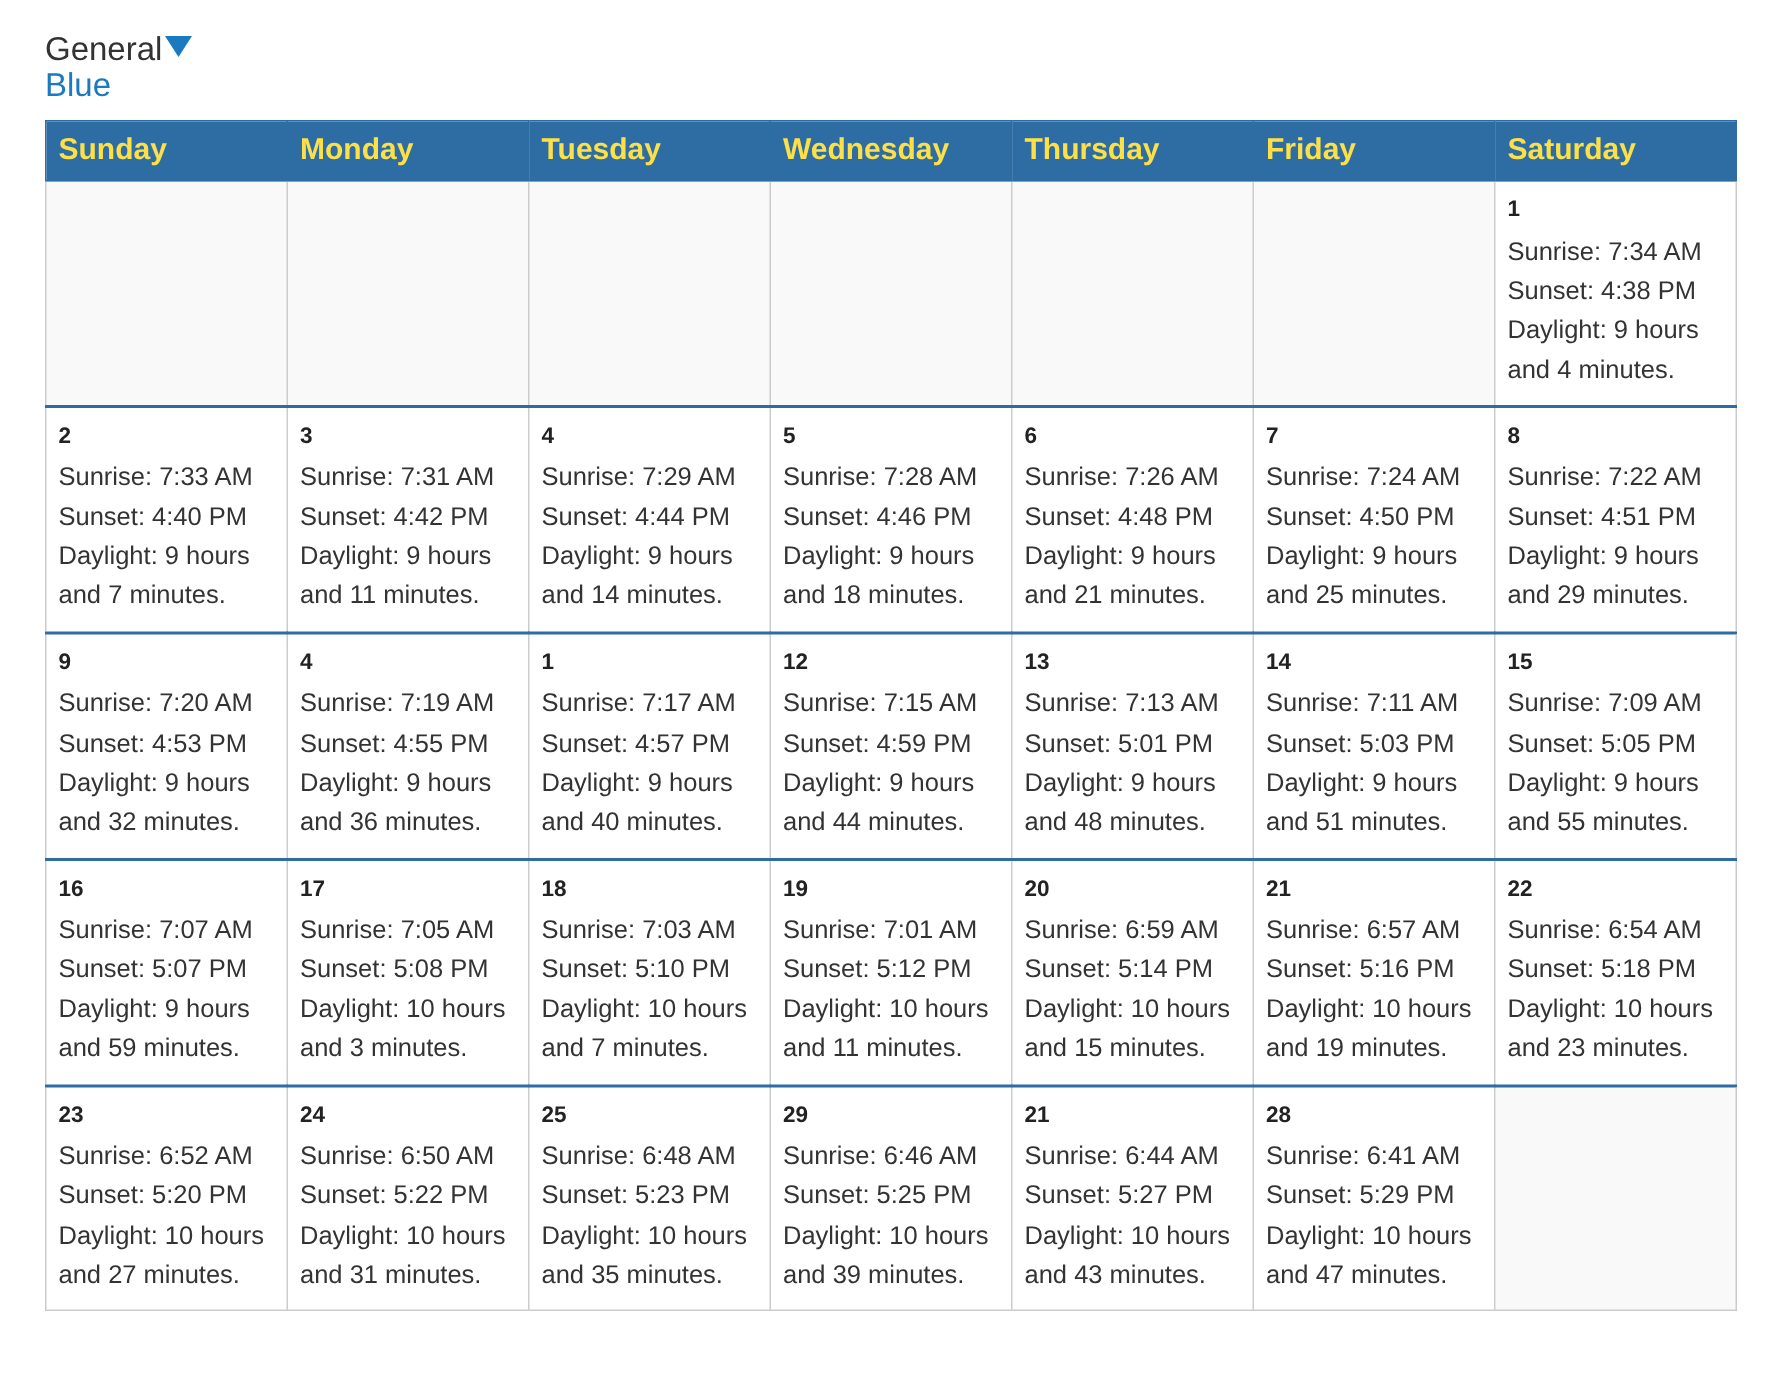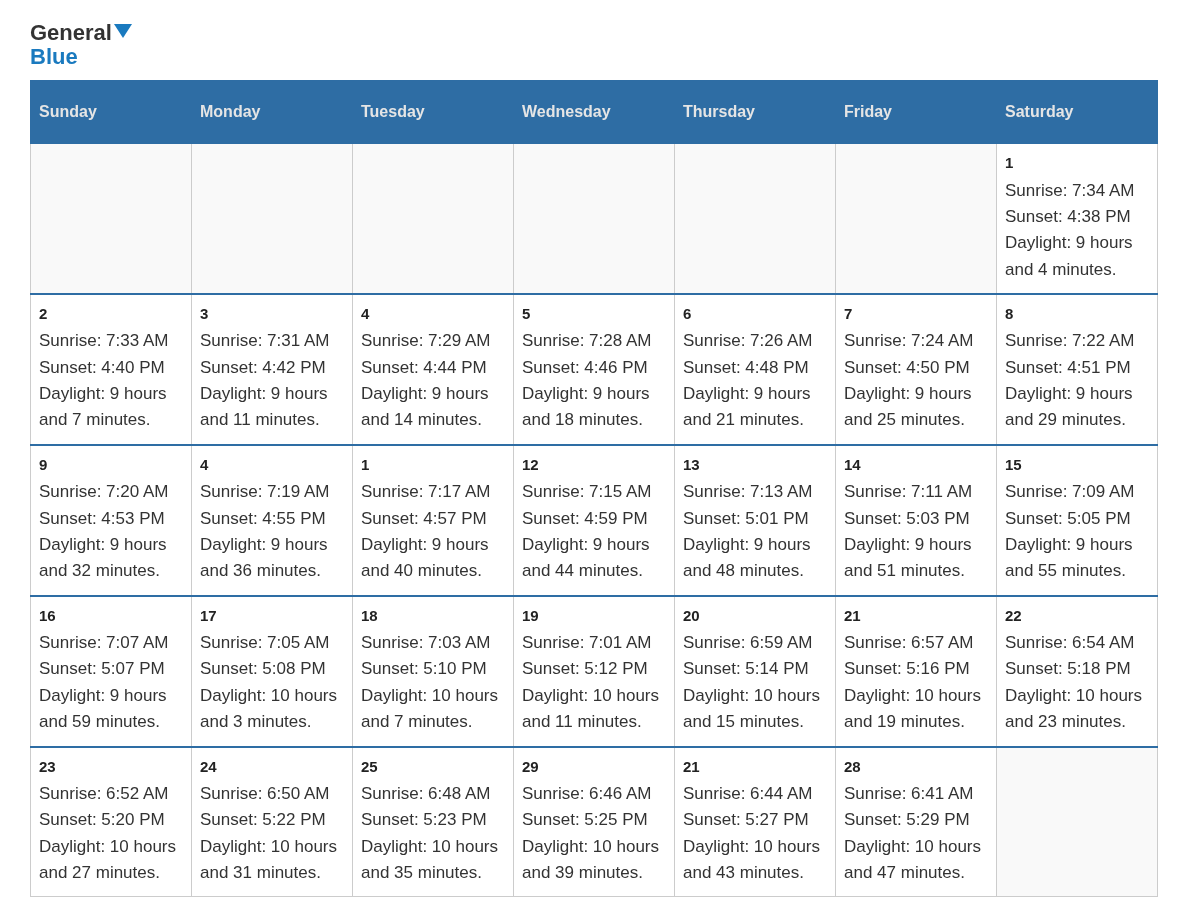--- a/index.html
+++ b/index.html
@@ -16,21 +16,21 @@
       align-items: flex-start;
       margin-bottom: 10px;
     }
     .logo {
       display: flex;
       flex-direction: column;
       align-items: flex-start;
     }
     .logo-text {
       font-size: 22px;
-      font-weight: bold;
+      font-weight: normal;
       color: #333;
     }
     .logo-triangle {
       display: inline-block;
       width: 0;
       height: 0;
       border-left: 9px solid transparent;
       border-right: 9px solid transparent;
       border-top: 14px solid #1a7abf;
       margin-left: 2px;
@@ -52,23 +52,23 @@
       color: #555;
       margin-top: 4px;
     }
     .calendar {
       width: 100%;
       border-collapse: collapse;
       margin-top: 10px;
     }
     .calendar th {
       background-color: #2e6da4;
-      color: #e5e5e5;
-      padding: 22px 8px;
-      font-size: 16px;
+      color: #fde047;
+      padding: 8px 8px;
+      font-size: 20px;
       font-weight: 600;
       text-align: left;
       border: 1px solid #2e6da4;
     }
     .calendar td {
       vertical-align: top;
       padding: 8px 8px 10px 8px;
       border: 1px solid #ccc;
       width: 14.28%;
       background: #fff;

